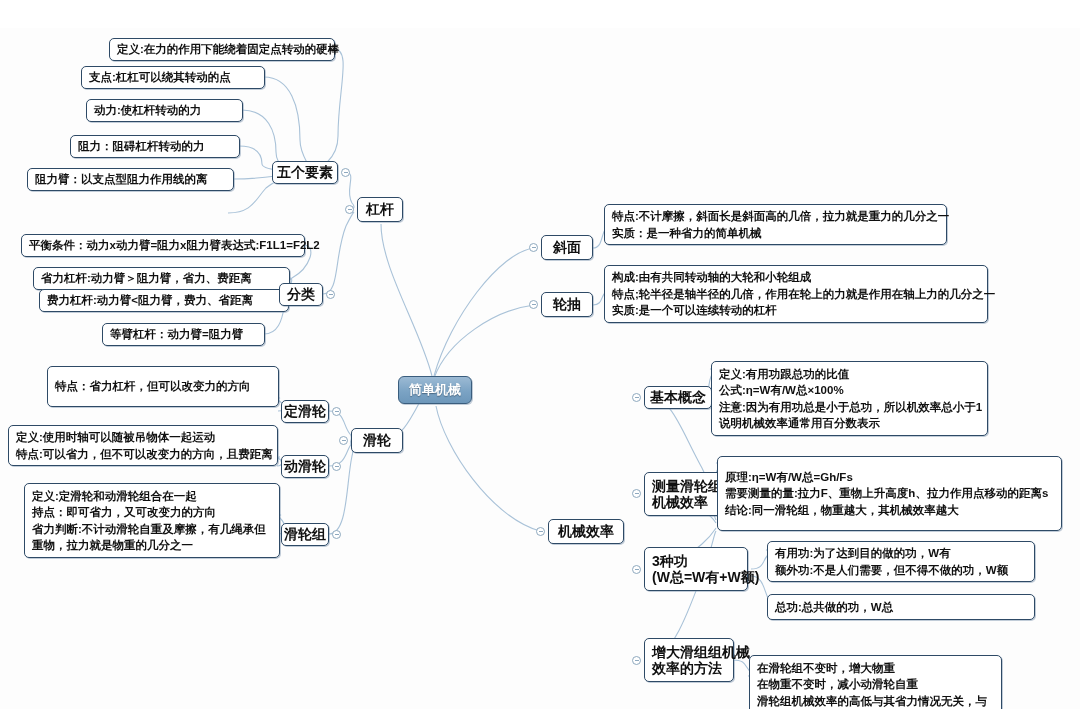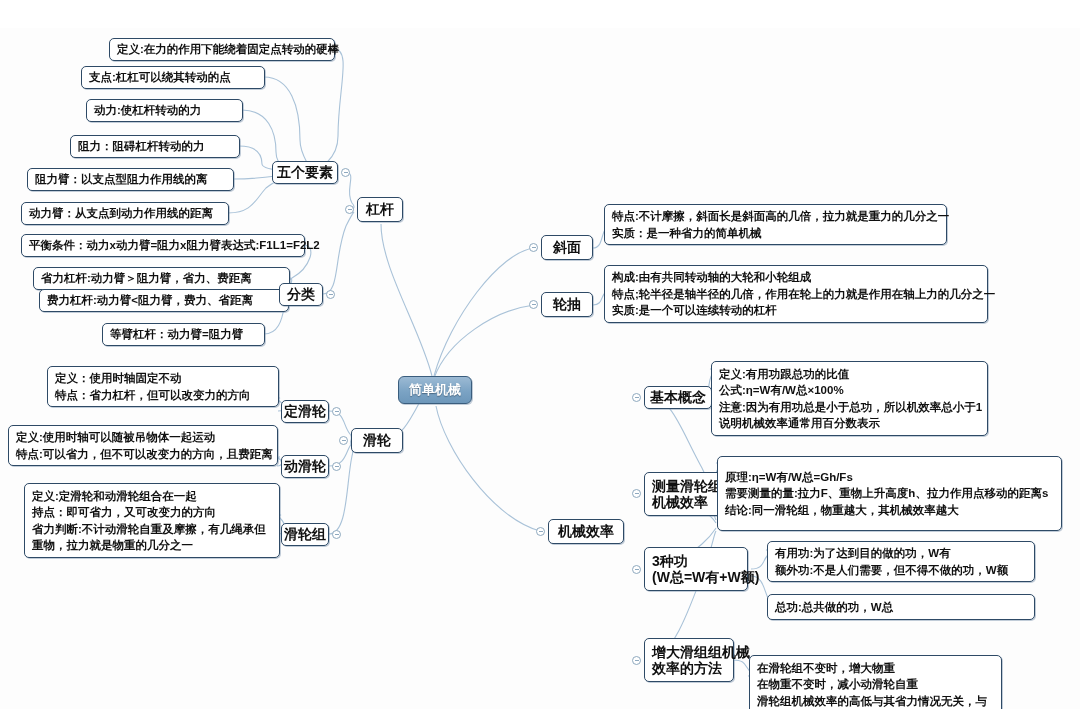--- a/index.html
+++ b/index.html
@@ -160,42 +160,38 @@
   </div>
 
   <div class="node leaf" style="left:70px; top:107px; width:170px; height:23px;">
     <span class="ln">阻力：阻碍杠杆转动的力</span>
   </div>
 
   <div class="node leaf" style="left:27px; top:140px; width:207px; height:23px;">
     <span class="ln">阻力臂：以支点型阻力作用线的离</span>
   </div>
 
-  <div class="node leaf" style="left:21px; top:174px; width:208px; height:23px;">
-    <span class="ln">动力臂：从支点到动力作用线的距离</span>
-  </div>
 
   <div class="node leaf" style="left:21px; top:206px; width:284px; height:23px;">
     <span class="ln">平衡条件：动力x动力臂=阻力x阻力臂表达式:F1L1=F2L2</span>
   </div>
 
   <div class="node leaf" style="left:33px; top:239px; width:257px; height:23px;">
     <span class="ln">省力杠杆:动力臂＞阻力臂，省力、费距离</span>
   </div>
 
   <div class="node leaf" style="left:39px; top:261px; width:250px; height:23px;">
     <span class="ln">费力杠杆:动力臂&lt;阻力臂，费力、省距离</span>
   </div>
 
   <div class="node leaf" style="left:102px; top:295px; width:163px; height:23px;">
     <span class="ln">等臂杠杆：动力臂=阻力臂</span>
   </div>
 
   <div class="node leaf" style="left:47px; top:338px; width:232px; height:41px;">
-    <span class="ln">定义：使用时轴固定不动</span>
     <span class="ln">特点：省力杠杆，但可以改变力的方向</span>
   </div>
 
   <div class="node leaf" style="left:8px; top:397px; width:270px; height:41px;">
     <span class="ln">定义:使用时轴可以随被吊物体一起运动</span>
     <span class="ln">特点:可以省力，但不可以改变力的方向，且费距离</span>
   </div>
 
   <div class="node leaf" style="left:24px; top:455px; width:256px; height:75px;">
     <span class="ln">定义:定滑轮和动滑轮组合在一起</span>

